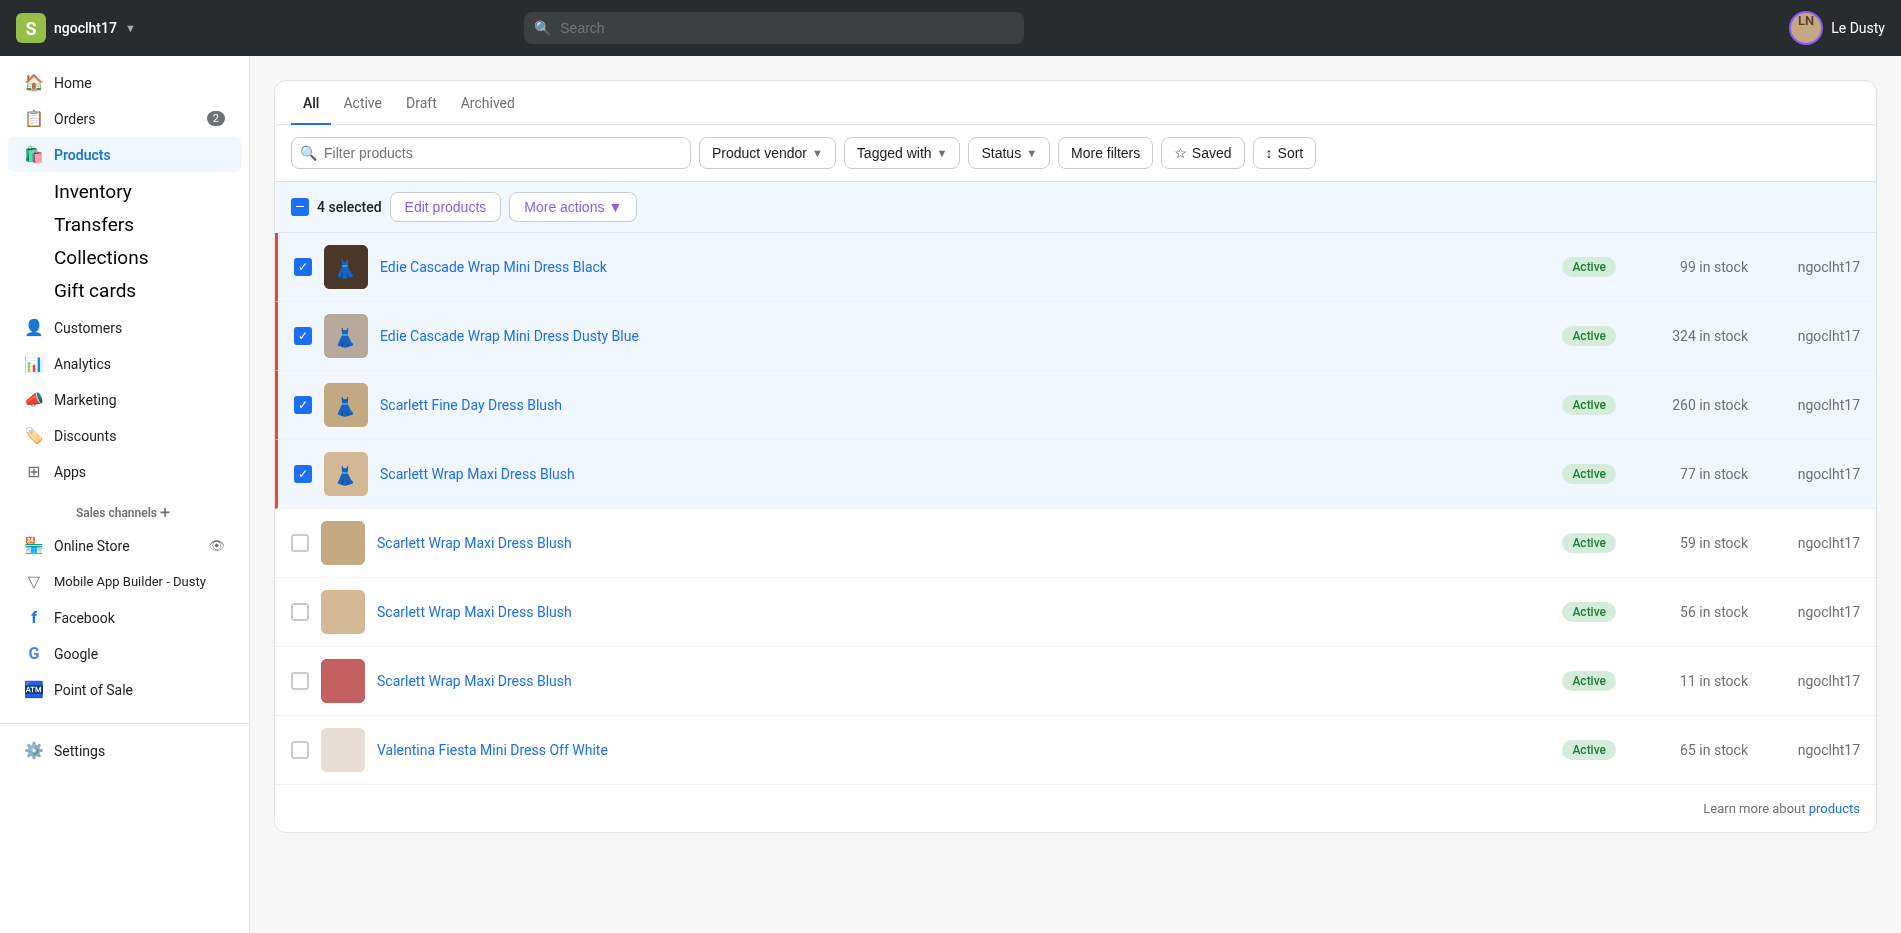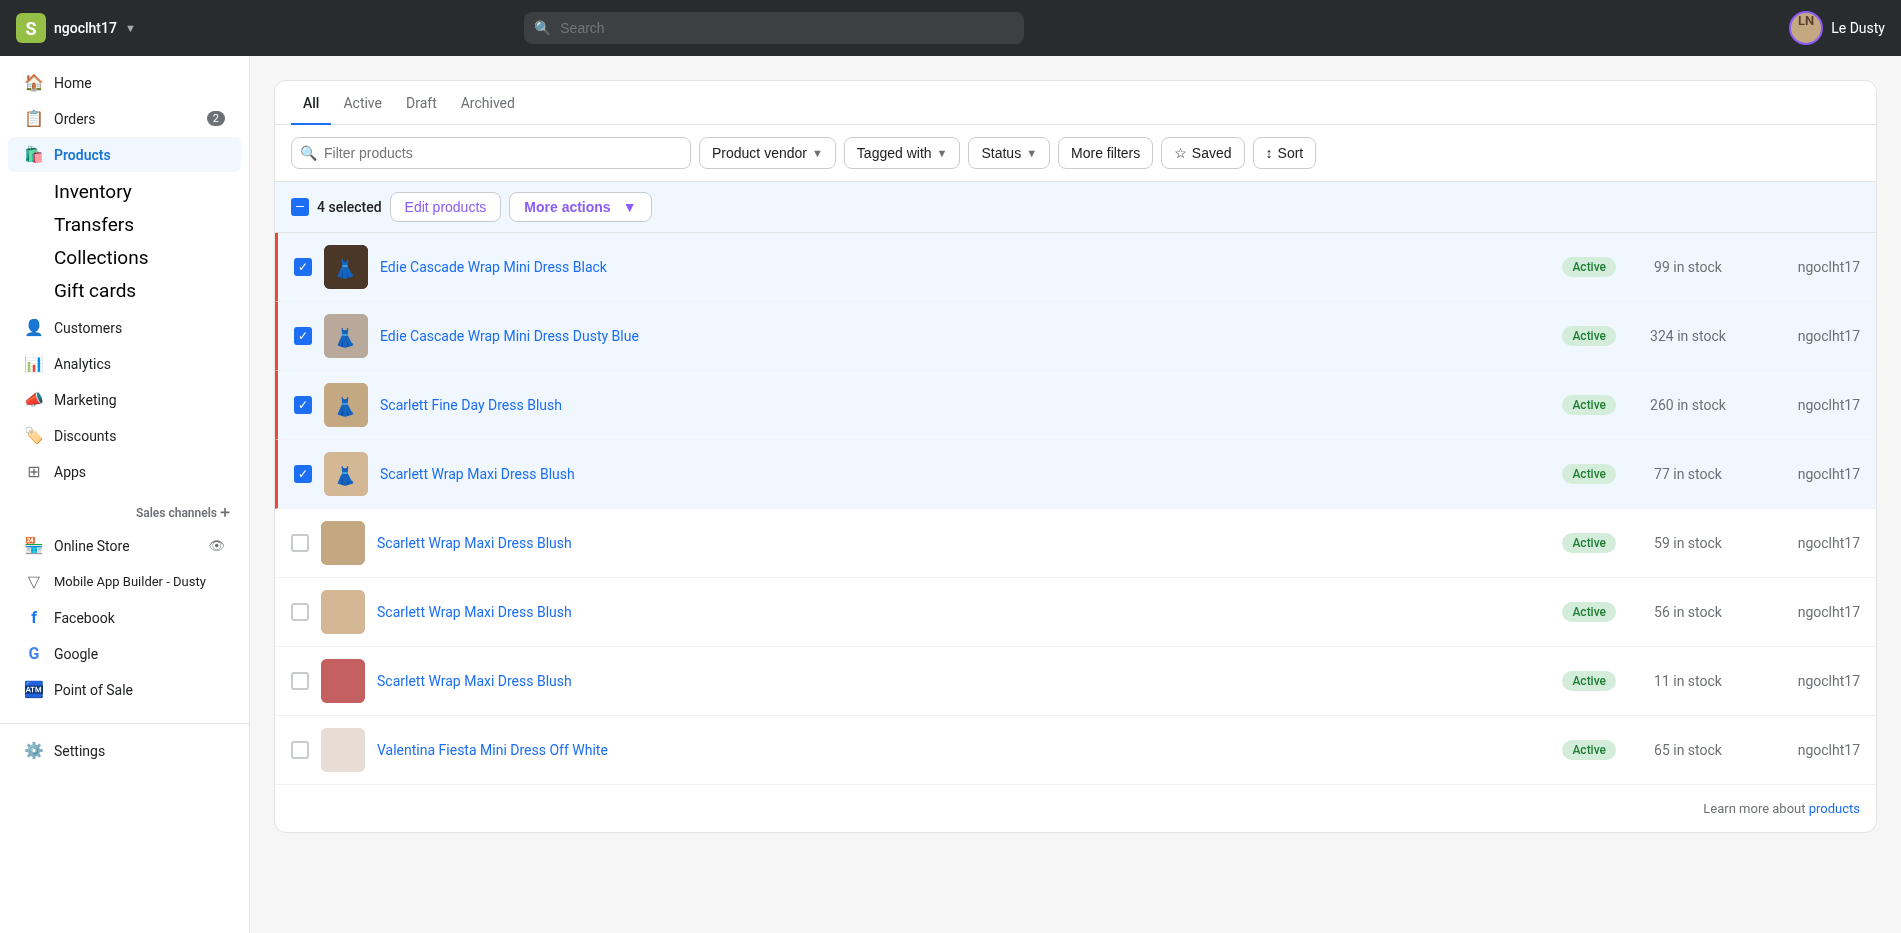--- a/index.html
+++ b/index.html
@@ -21,21 +21,21 @@
 
     
     .sidebar { width: 250px; background: #fff; border-right: 1px solid #e1e3e5; overflow-y: auto; padding: 8px 0; flex-shrink: 0; }
     .sidebar-item { display: flex; align-items: center; gap: 10px; padding: 8px 16px; font-size: 14px; color: #202223; cursor: pointer; border-radius: 6px; margin: 1px 8px; }
     .sidebar-item.active { background: #f0f7ff; color: #1976d2; font-weight: 600; }
     .sidebar-item .icon { font-size: 16px; color: #6d7175; width: 20px; text-align: center; }
     .sidebar-item.active .icon { color: #1976d2; }
     .sidebar-badge { background: #6d7175; color: #fff; font-size: 11px; padding: 1px 6px; border-radius: 10px; margin-left: auto; }
     .sidebar-sub { padding: 2px 0 2px 46px; }
     .sidebar-sub-item { padding: 5px 8px; font-size: 19px; color: #000000; cursor: pointer; border-radius: 4px; }
-    .sidebar-section-label { font-size: 12px; color: #6d7175; padding: 12px 16px 4px; font-weight: 600; display: flex; align-items: center; justify-content: flex-end; }
+    .sidebar-section-label { font-size: 12px; color: #6d7175; padding: 12px 16px 4px; font-weight: 600; display: flex; align-items: center; justify-content: center; }
     .sidebar-section-label .plus-icon { cursor: pointer; font-size: 16px; }
 
     
     .main { flex: 1; overflow-y: auto; padding: 24px; }
 
     
     .card { background: #fff; border-radius: 12px; border: 1px solid #e1e3e5; overflow: hidden; }
 
     
     .tabs { display: flex; border-bottom: 1px solid #e1e3e5; padding: 0 16px; }
@@ -50,34 +50,34 @@
     .filter-btn { display: flex; align-items: center; gap: 5px; padding: 7px 12px; border: 1px solid #c9cccf; border-radius: 8px; font-size: 14px; color: #202223; cursor: pointer; background: #fff; white-space: nowrap; }
     .filter-btn .caret { font-size: 11px; color: #6d7175; }
     .saved-btn { display: flex; align-items: center; gap: 5px; padding: 7px 12px; border: 1px solid #c9cccf; border-radius: 8px; font-size: 14px; color: #202223; cursor: pointer; background: #fff; }
     .sort-btn { display: flex; align-items: center; gap: 5px; padding: 7px 12px; border: 1px solid #c9cccf; border-radius: 8px; font-size: 14px; color: #202223; cursor: pointer; background: #fff; }
 
     
     .bulk-row { display: flex; align-items: center; gap: 8px; padding: 10px 16px; border-bottom: 1px solid #e1e3e5; background: #f0f7ff; }
     .bulk-checkbox { width: 18px; height: 18px; background: #1c6ef3; border-radius: 3px; display: flex; align-items: center; justify-content: center; color: #fff; font-size: 12px; flex-shrink: 0; cursor: pointer; }
     .bulk-selected { font-size: 14px; color: #202223; font-weight: 500; }
     .bulk-btn { padding: 6px 14px; border: 1px solid #c9cccf; border-radius: 8px; font-size: 14px; color: #8b5cf6; cursor: pointer; background: #fff; }
-    .bulk-btn-with-caret { display: flex; align-items: center; gap: 12px; font-weight: bold; }
+    .bulk-btn-with-caret { display: flex; align-items: center; gap: 4px; }
 
     
     .product-table { width: 100%; }
     .product-row { display: flex; align-items: center; gap: 12px; padding: 12px 16px; border-bottom: 1px solid #f1f2f3; cursor: pointer; }
     .product-row.selected { background: #f0f7ff; }
     .row-checkbox { width: 18px; height: 18px; border: 2px solid #1c6ef3; border-radius: 3px; display: flex; align-items: center; justify-content: center; color: #fff; font-size: 12px; flex-shrink: 0; cursor: pointer; }
     .row-checkbox.checked { background: #1c6ef3; }
     .row-checkbox.unchecked { background: #fff; border-color: #c9cccf; }
     .product-thumb { width: 44px; height: 44px; border-radius: 6px; background: #e8d5c4; flex-shrink: 0; overflow: hidden; display: flex; align-items: center; justify-content: center; font-size: 20px; }
     .product-name { flex: 1; font-size: 14px; color: #1c6ef3; font-weight: 400; }
     .status-badge { padding: 3px 10px; border-radius: 12px; font-size: 12px; font-weight: 500; }
     .status-active { background: #d4edda; color: #1e7e34; }
-    .stock-info { font-size: 14px; color: #6d7175; min-width: 120px; text-align: center; }
+    .stock-info { font-size: 14px; color: #6d7175; min-width: 120px; text-align: right; }
     .vendor-name { font-size: 14px; color: #6d7175; min-width: 100px; text-align: right; }
     
     
     .bottom-text { text-align: right; padding: 16px; font-size: 13px; color: #6d7175; }
     .bottom-text a { color: #1c6ef3; text-decoration: none; }
 
     
     .thumb-black { background: #4a3728; }
     .thumb-dusty { background: #b8a99a; }
     .thumb-blush { background: #c4a882; }

